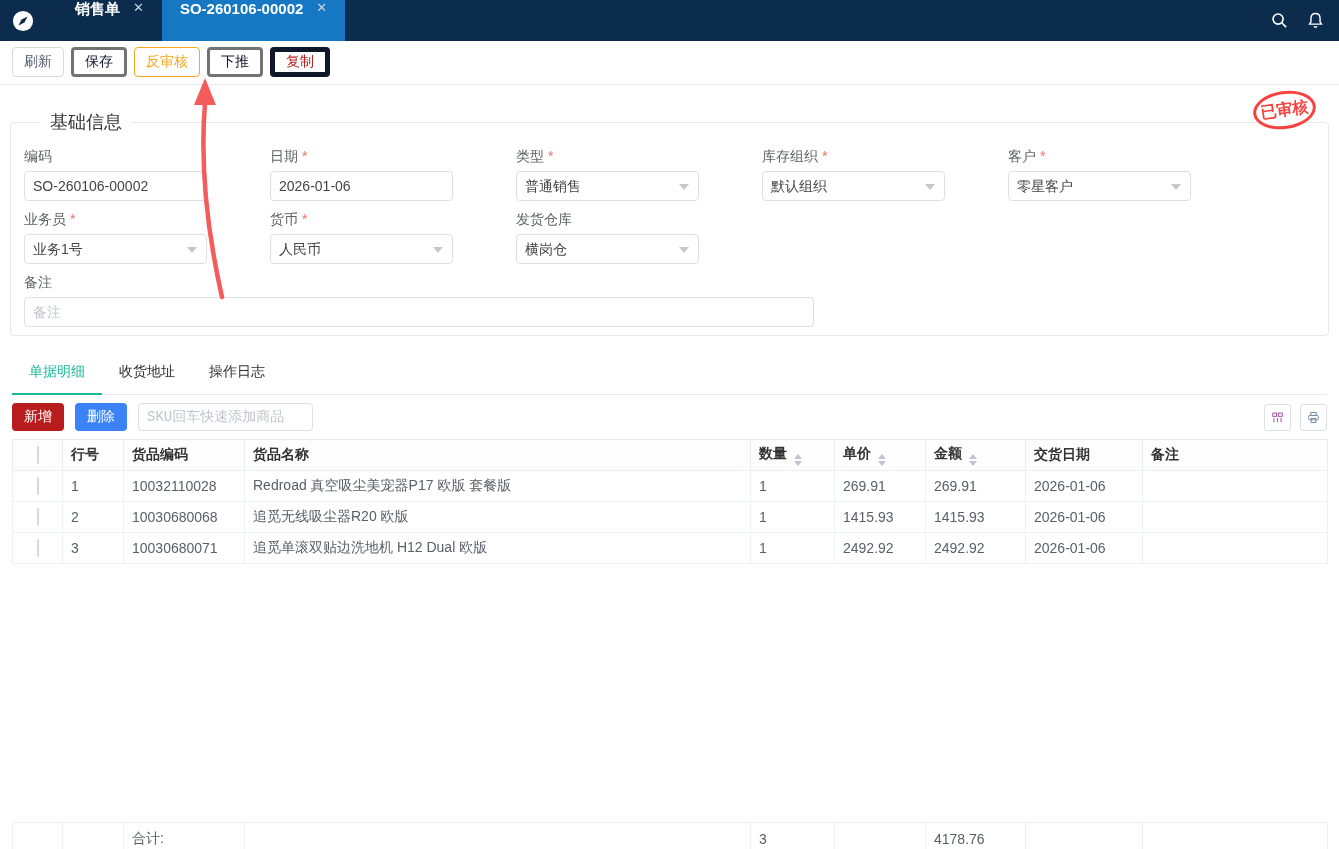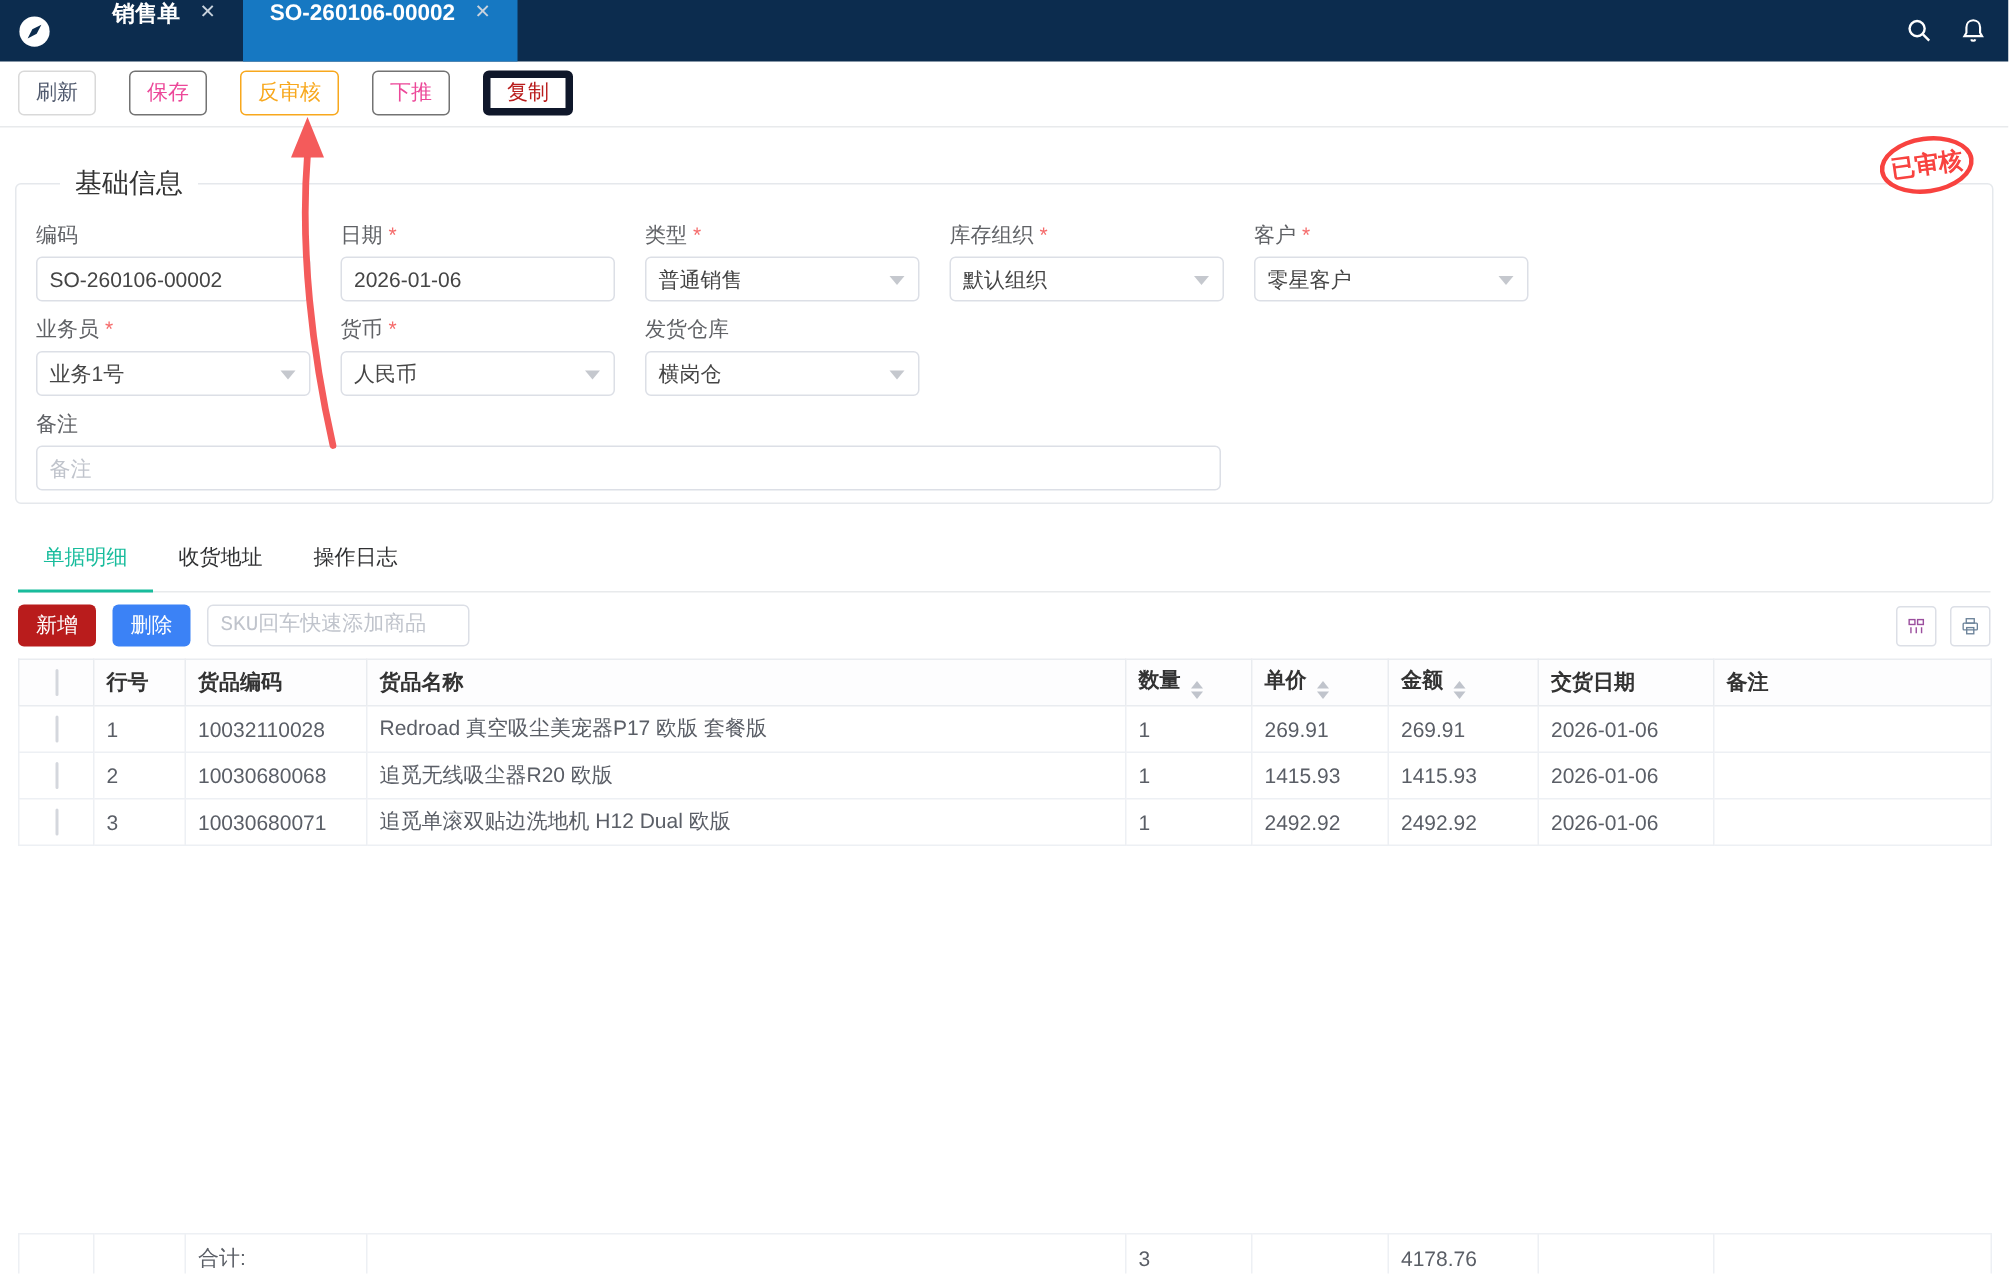--- a/index.html
+++ b/index.html
@@ -12,33 +12,33 @@
   .topbar { height:41px; background:#0c2c4e; display:flex; align-items:center; color:#fff; }
   .logo { width:22px; height:22px; margin:0 23px 0 12px; flex:0 0 auto; }
   .tb-tab { height:41px; display:flex; align-items:flex-start; gap:13px; padding:0 18px;
             font-size:15px; font-weight:700; cursor:pointer; }
   .tb-tab .x { font-size:13px; color:#c9d3dd; font-weight:400; }
   .tb-tab.active { background:#1678c2; }
   .tb-right { margin-left:auto; display:flex; align-items:center; gap:17px; padding-right:14px; }
   .tb-right svg { display:block; }
 
   
-  .toolbar { padding:6px 12px 7px; border-bottom:1px solid #e8eaec; display:flex; gap:22px; }
+  .toolbar { padding:6px 12px 7px; border-bottom:1px solid #e8eaec; display:flex; gap:7px; }
   .btn { height:30px; padding:0 11px; background:#fff; border-radius:4px; font-size:14px;
          display:flex; align-items:center; cursor:pointer; }
   .btn.default { border:1px solid #d9d9d9; color:#515a6e; }
-  .btn.teal    { border:1px solid #737373; color:#ec4899; }
+  .btn.teal    { border:3px solid #737373; color:#0f172a; }
   .btn.amber   { border:1px solid #f8a81d; color:#f8a81d; }
   .btn.blue    { border:5px solid #0f172a; color:#b91c1c; }
 
   
   fieldset.basic { margin:25px 10px 0; border:1px solid #e5e8ec; border-radius:4px;
                    padding:4px 13px 8px; }
   fieldset.basic legend { font-size:18px; color:#333; padding:0 10px; margin-left:16px; }
-  .frow { display:flex; margin-top:10px; }
+  .frow { display:flex; margin-top:10px;gap:43px; }
   .field { width:183px; margin-right:20px; }
   .field.wide { width:790px; }
   .flabel { font-size:14px; color:#606266; margin-bottom:7px; height:16px; }
   .req { color:#f56c6c; margin-left:4px; }
   .fbox { width:100%; height:30px; border:1px solid #dcdfe6; border-radius:4px;
           padding:0 8px; font-size:14px; color:#454545; background:#fff; line-height:28px; }
   input.fbox { outline:none; font-family:inherit; }
   input::placeholder { color:#c0c4cc; }
   .select { position:relative; display:flex; align-items:center; cursor:pointer; }
   .caret { position:absolute; right:9px; top:12px; width:0; height:0;

